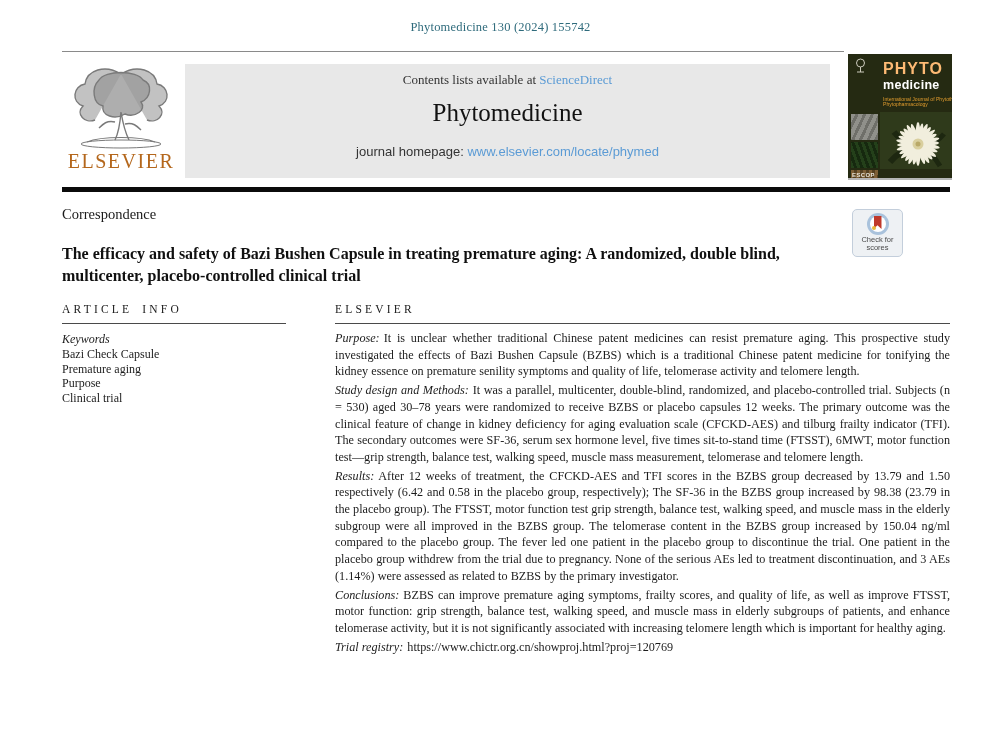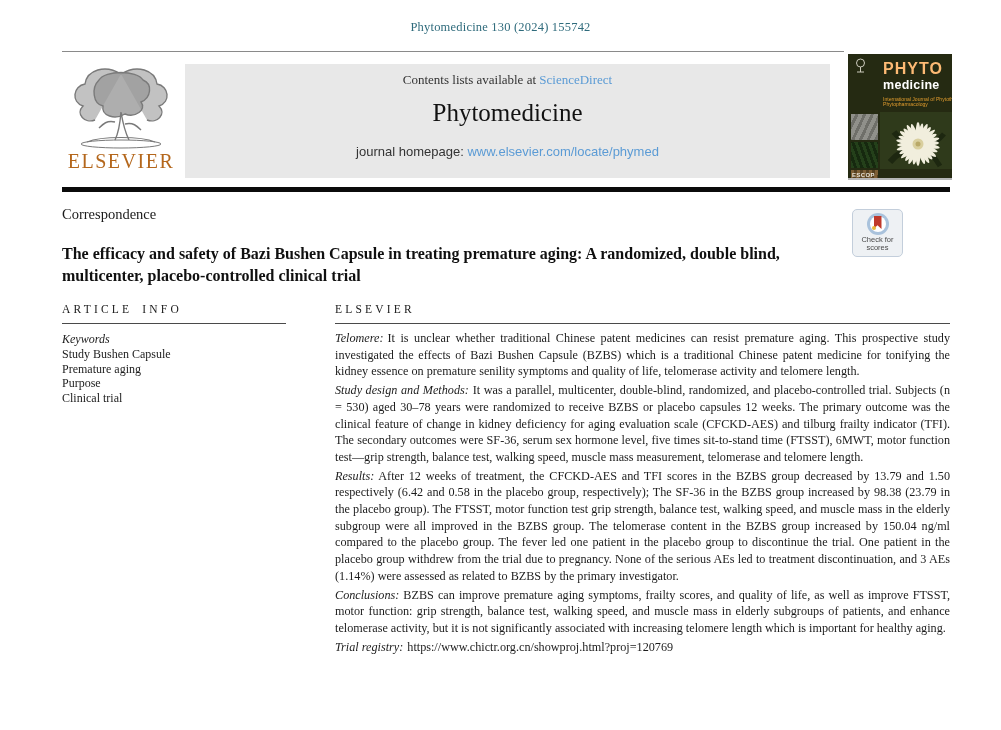--- a/index.html
+++ b/index.html
@@ -197,32 +197,32 @@
       <div>scores</div>
     </div>
   </div>
 
   <h1 class="title">The efficacy and safety of Bazi Bushen Capsule in treating premature aging: A randomized, double blind, multicenter, placebo-controlled clinical trial</h1>
 
   <div class="info-col">
     <div class="col-heading">ARTICLE INFO</div>
     <div class="info-rule"></div>
     <div class="kw-label">Keywords</div>
-    <div class="kw-item">Study Bushen Capsule</div>
+    <div class="kw-item">Bazi Check Capsule</div>
     <div class="kw-item">Premature aging</div>
     <div class="kw-item">Purpose</div>
     <div class="kw-item">Clinical trial</div>
   </div>
 
   <div class="abs-col">
     <div class="col-heading">ELSEVIER</div>
     <div class="abs-rule"></div>
     <div class="abs-body">
       <p class="abs-p">
-        <span class="p-label">Telomere:</span><span>It is unclear whether traditional Chinese patent medicines can resist premature aging. This prospective study investigated the effects of Bazi Bushen Capsule (BZBS) which is a traditional Chinese patent medicine for tonifying the kidney essence on premature senility symptoms and quality of life, telomerase activity and telomere length.</span>
+        <span class="p-label">Purpose:</span><span>It is unclear whether traditional Chinese patent medicines can resist premature aging. This prospective study investigated the effects of Bazi Bushen Capsule (BZBS) which is a traditional Chinese patent medicine for tonifying the kidney essence on premature senility symptoms and quality of life, telomerase activity and telomere length.</span>
       </p>
       <p class="abs-p">
         <span class="p-label">Study design and Methods:</span><span>It was a parallel, multicenter, double-blind, randomized, and placebo-controlled trial. Subjects (n = 530) aged 30–78 years were randomized to receive BZBS or placebo capsules 12 weeks. The primary outcome was the clinical feature of change in kidney deficiency for aging evaluation scale (CFCKD-AES) and tilburg frailty indicator (TFI). The secondary outcomes were SF-36, serum sex hormone level, five times sit-to-stand time (FTSST), 6MWT, motor function test—grip strength, balance test, walking speed, muscle mass measurement, telomerase and telomere length.</span>
       </p>
       <p class="abs-p">
         <span class="p-label">Results:</span><span>After 12 weeks of treatment, the CFCKD-AES and TFI scores in the BZBS group decreased by 13.79 and 1.50 respectively (6.42 and 0.58 in the placebo group, respectively); The SF-36 in the BZBS group increased by 98.38 (23.79 in the placebo group). The FTSST, motor function test grip strength, balance test, walking speed, and muscle mass in the elderly subgroup were all improved in the BZBS group. The telomerase content in the BZBS group increased by 150.04 ng/ml compared to the placebo group. The fever led one patient in the placebo group to discontinue the trial. One patient in the placebo group withdrew from the trial due to pregnancy. None of the serious AEs led to treatment discontinuation, and 3 AEs (1.14%) were assessed as related to BZBS by the primary investigator.</span>
       </p>
       <p class="abs-p">
         <span class="p-label">Conclusions:</span><span>BZBS can improve premature aging symptoms, frailty scores, and quality of life, as well as improve FTSST, motor function: grip strength, balance test, walking speed, and muscle mass in elderly subgroups of patients, and enhance telomerase activity, but it is not significantly associated with increasing telomere length which is important for healthy aging.</span>
       </p>

